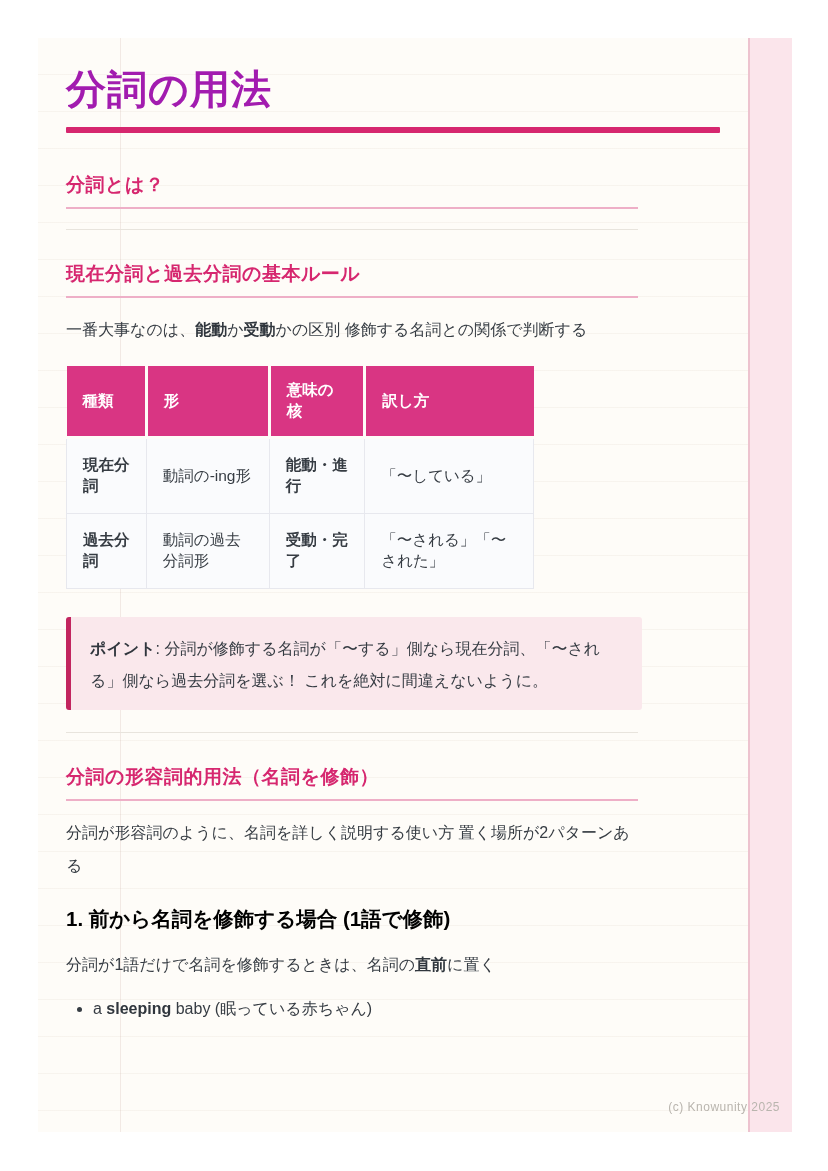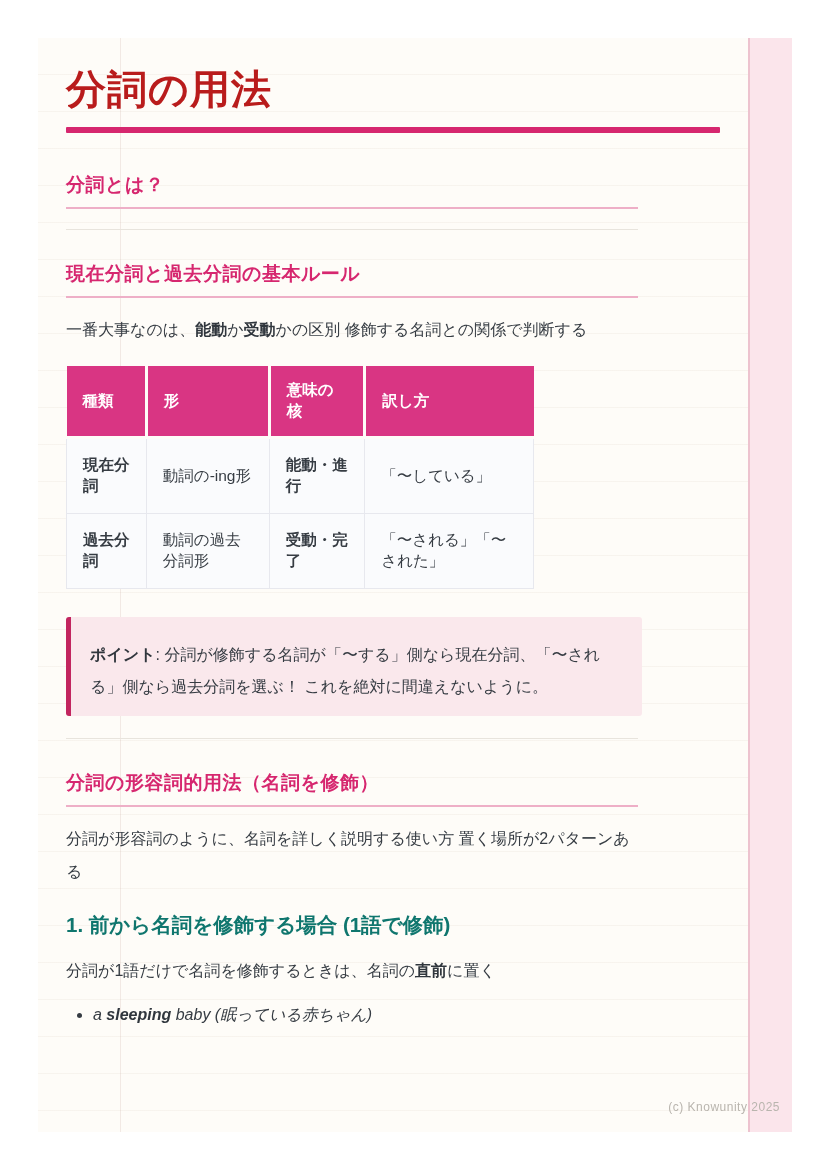--- a/index.html
+++ b/index.html
@@ -31,21 +31,21 @@
     background:rgba(190,150,140,0.18); z-index:0;
   }
   .margin-band {
     position:absolute; right:0; top:0; bottom:0; width:44px;
     background:#fbe5eb; border-left:2px solid #edc3cf; z-index:1;
   }
   .content { position:absolute; left:28px; top:0; width:572px; z-index:2; }
 
   h1.page-title {
     margin-top:28px; font-size:40px; line-height:1.15;
-    font-weight:800; color:#b91c1c; letter-spacing:1px;
+    font-weight:800; color:#a21caf; letter-spacing:1px;
   }
   .title-rule {
     margin-top:15px; width:654px; height:6px;
     background:#d6276f; border-radius:1px;
   }
   h2.sec {
     font-size:19px; line-height:1.25; font-weight:800;
     color:#d6276f; letter-spacing:0.5px;
   }
   .h2-rule { height:2px; background:#eeafc7; margin-top:10px; }
@@ -74,28 +74,28 @@
   table.rules th:first-child { border-left:none; }
   table.rules td {
     background:#fafbfd; color:#363c43;
     padding:16px; border:1px solid #e7e8ee;
   }
   table.rules td.bold { font-weight:700; }
 
   .callout {
     margin-top:28px; width:576px;
     background:#fae8ec; border-left:5px solid #c2255f;
-    border-radius:3px; padding:22px 24px 13px 19px;
+    border-radius:3px; padding:16px 24px 13px 19px;
     font-size:16px; line-height:2.0;
   }
 
-  h3.sub { margin-top:22px; font-size:20.5px; font-weight:800; color:#0f766e; }
+  h3.sub { margin-top:22px; font-size:20.5px; font-weight:800; color:#000000; }
 
   ul.examples { margin-top:14px; padding-left:27px; font-size:16px; line-height:1.8; list-style:disc; }
-  ul.examples > li { margin-bottom:18px;font-style:italic; }
+  ul.examples > li { margin-bottom:18px; }
 
   .watermark {
     position:absolute; top:1062px; right:12px; z-index:3;
     font-size:12px; color:#b9b5ae; letter-spacing:0.5px;margin-left:32px;
   }
 </style>
 </head>
 <body>
 
 <div class="page">

